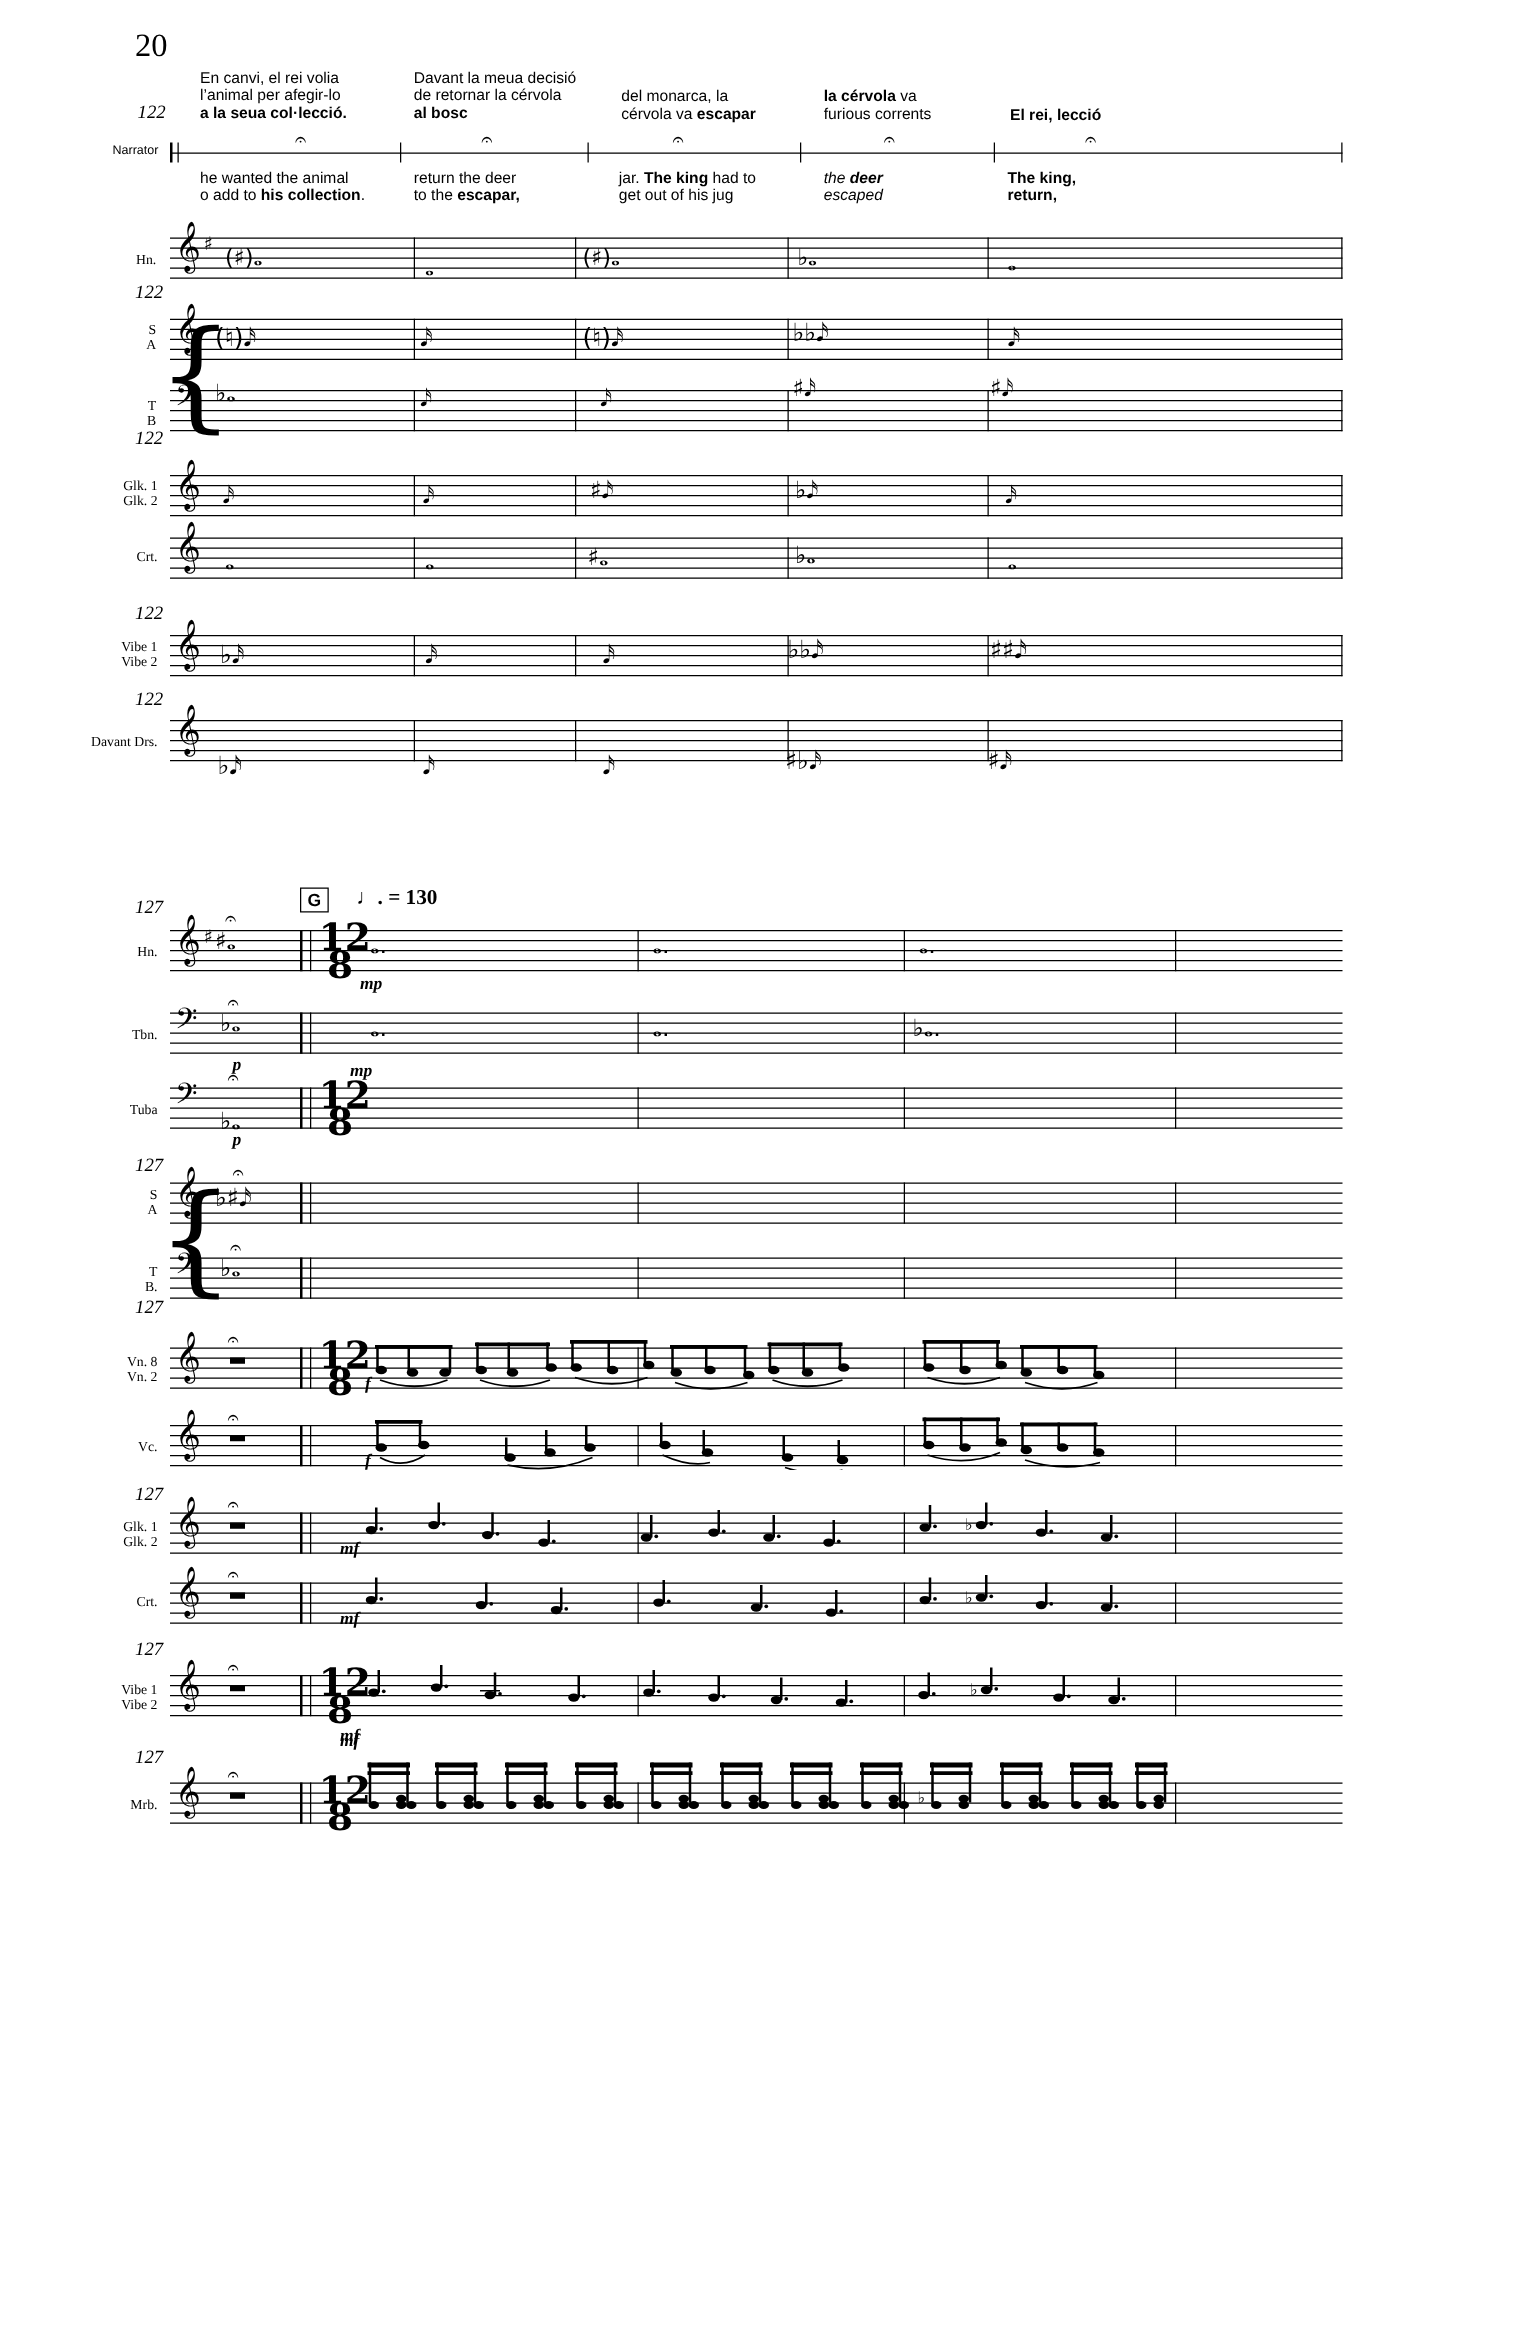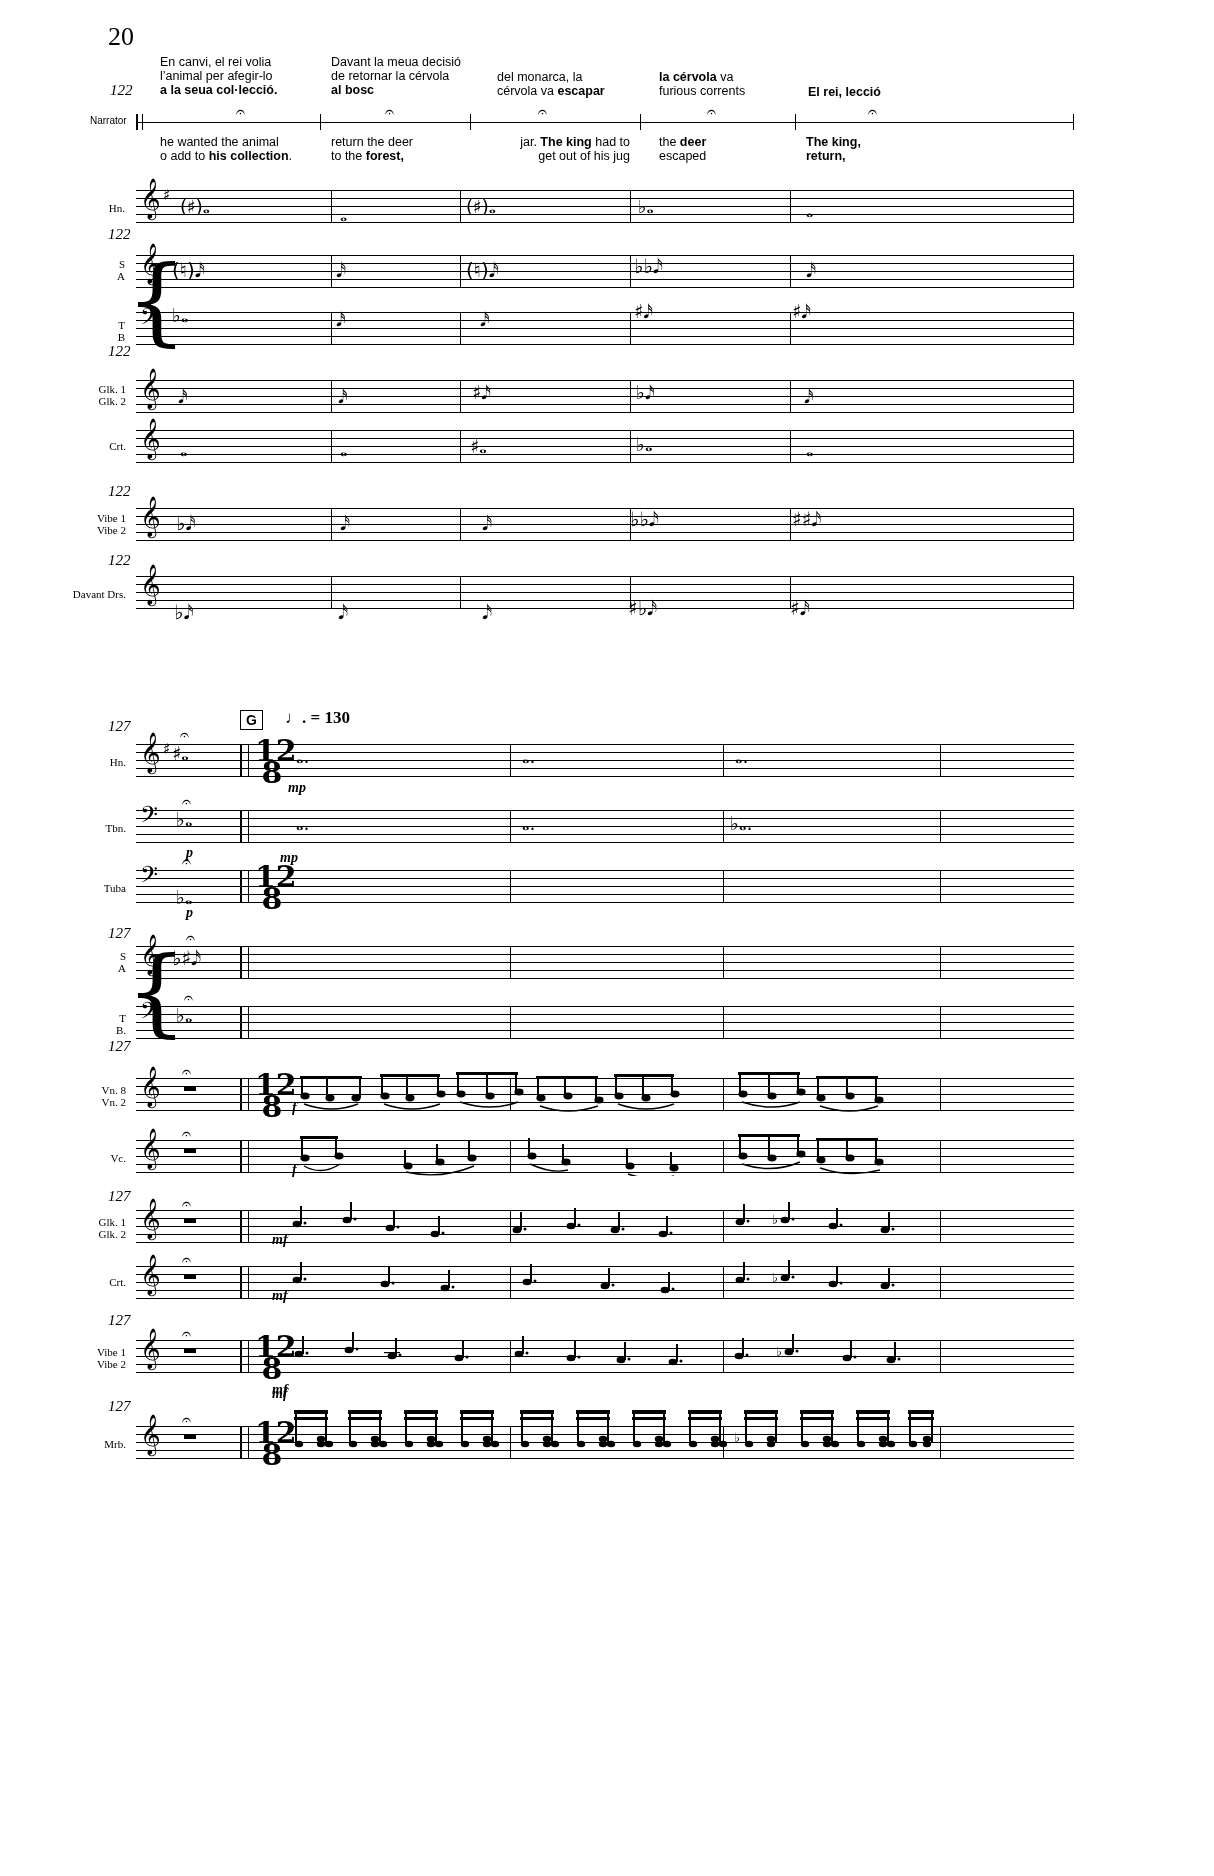--- a/index.html
+++ b/index.html
@@ -81,27 +81,27 @@
     <div class="ferm" style="left:538px;top:102px;">𝄐</div>
     <div class="ferm" style="left:707px;top:102px;">𝄐</div>
     <div class="ferm" style="left:868px;top:102px;">𝄐</div>
 
     <div class="lyric eng" style="left:160px;top:135px;width:160px;">
       <div>he wanted the animal</div>
       <div>o add to <span class="b">his collection</span>.</div>
     </div>
     <div class="lyric eng" style="left:331px;top:135px;width:150px;">
       <div>return the deer</div>
-      <div>to the <span class="b">forest,</span></div>
-    </div>
-    <div class="lyric eng" style="left:480px;top:135px;width:150px;text-align:right;">
+      <div>to the <span class="b">escapar,</span></div>
+    </div>
+    <div class="lyric eng" style="left:495px;top:135px;width:150px;">
       <div>jar. <span class="b">The king</span> had to</div>
       <div>get out of his jug</div>
     </div>
-    <div class="lyric eng" style="left:659px;top:135px;width:140px;">
+    <div class="lyric eng" style="left:659px;top:135px;width:140px;font-style:italic;">
       <div>the <span class="b">deer</span></div>
       <div>escaped</div>
     </div>
     <div class="lyric eng b" style="left:806px;top:135px;width:120px;">
       <div>The king,</div>
       <div>return,</div>
     </div>
 
     <div class="instlabel" style="left:70px;top:202px;width:55px;">Hn.</div>
     <div class="measnum" style="left:108px;top:226px;">122</div>

